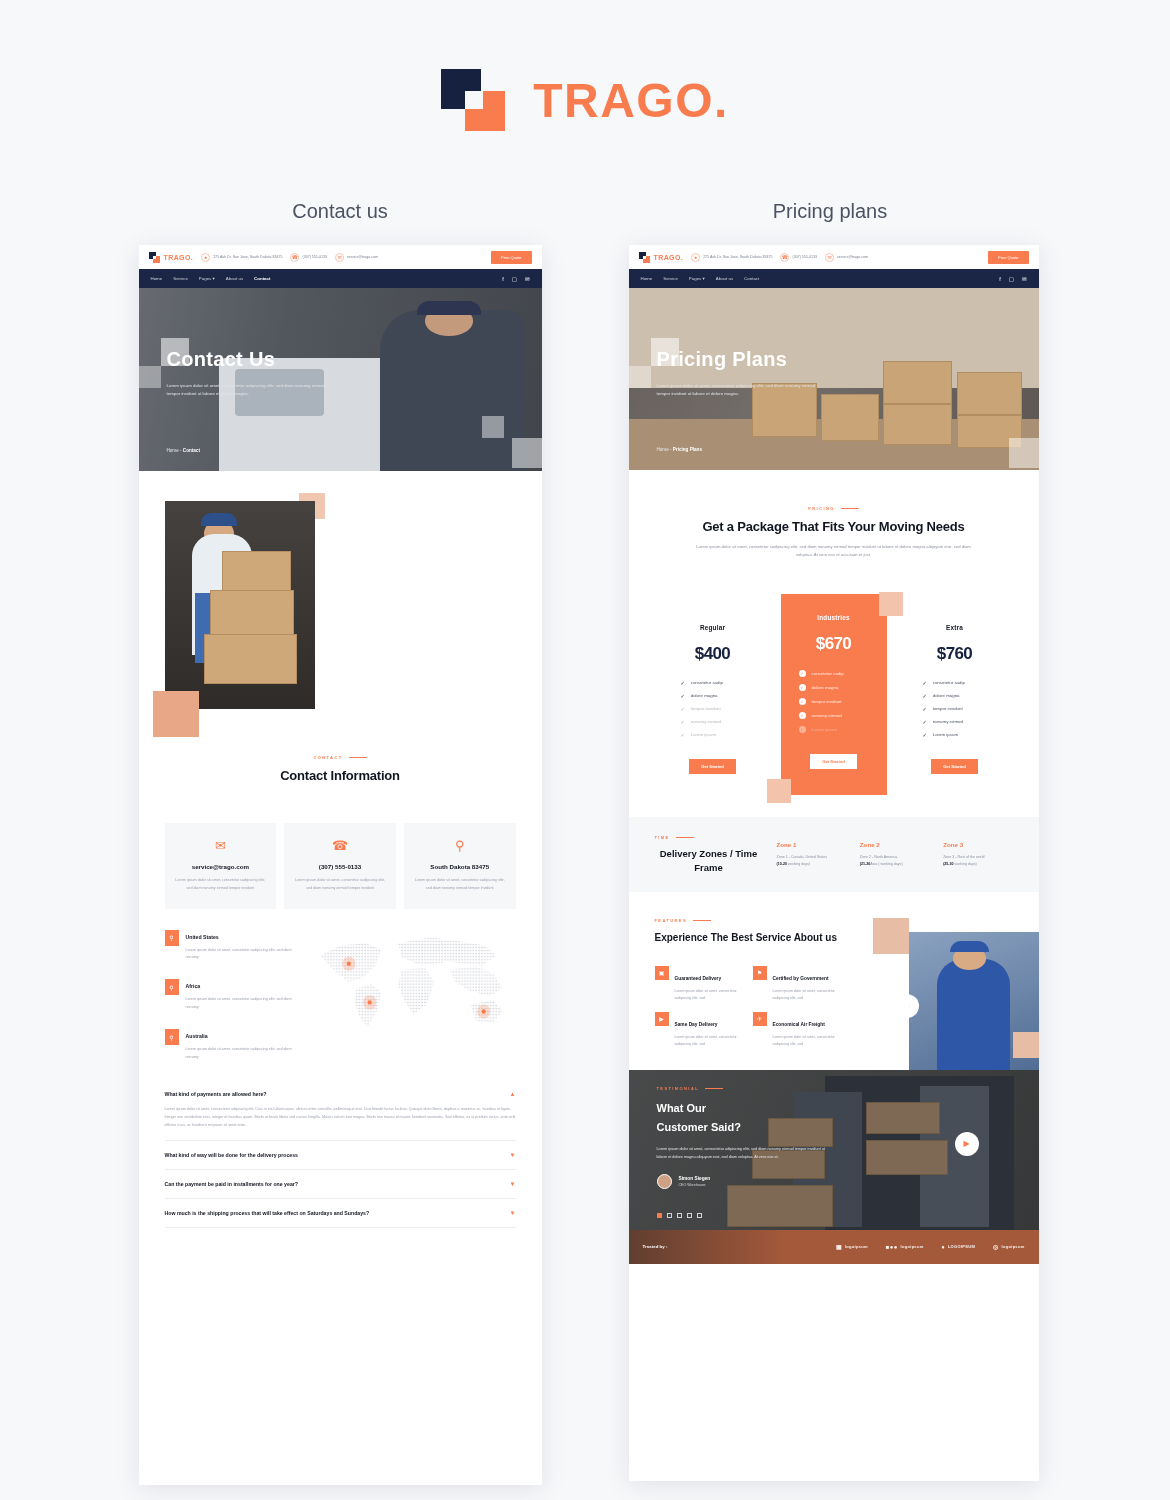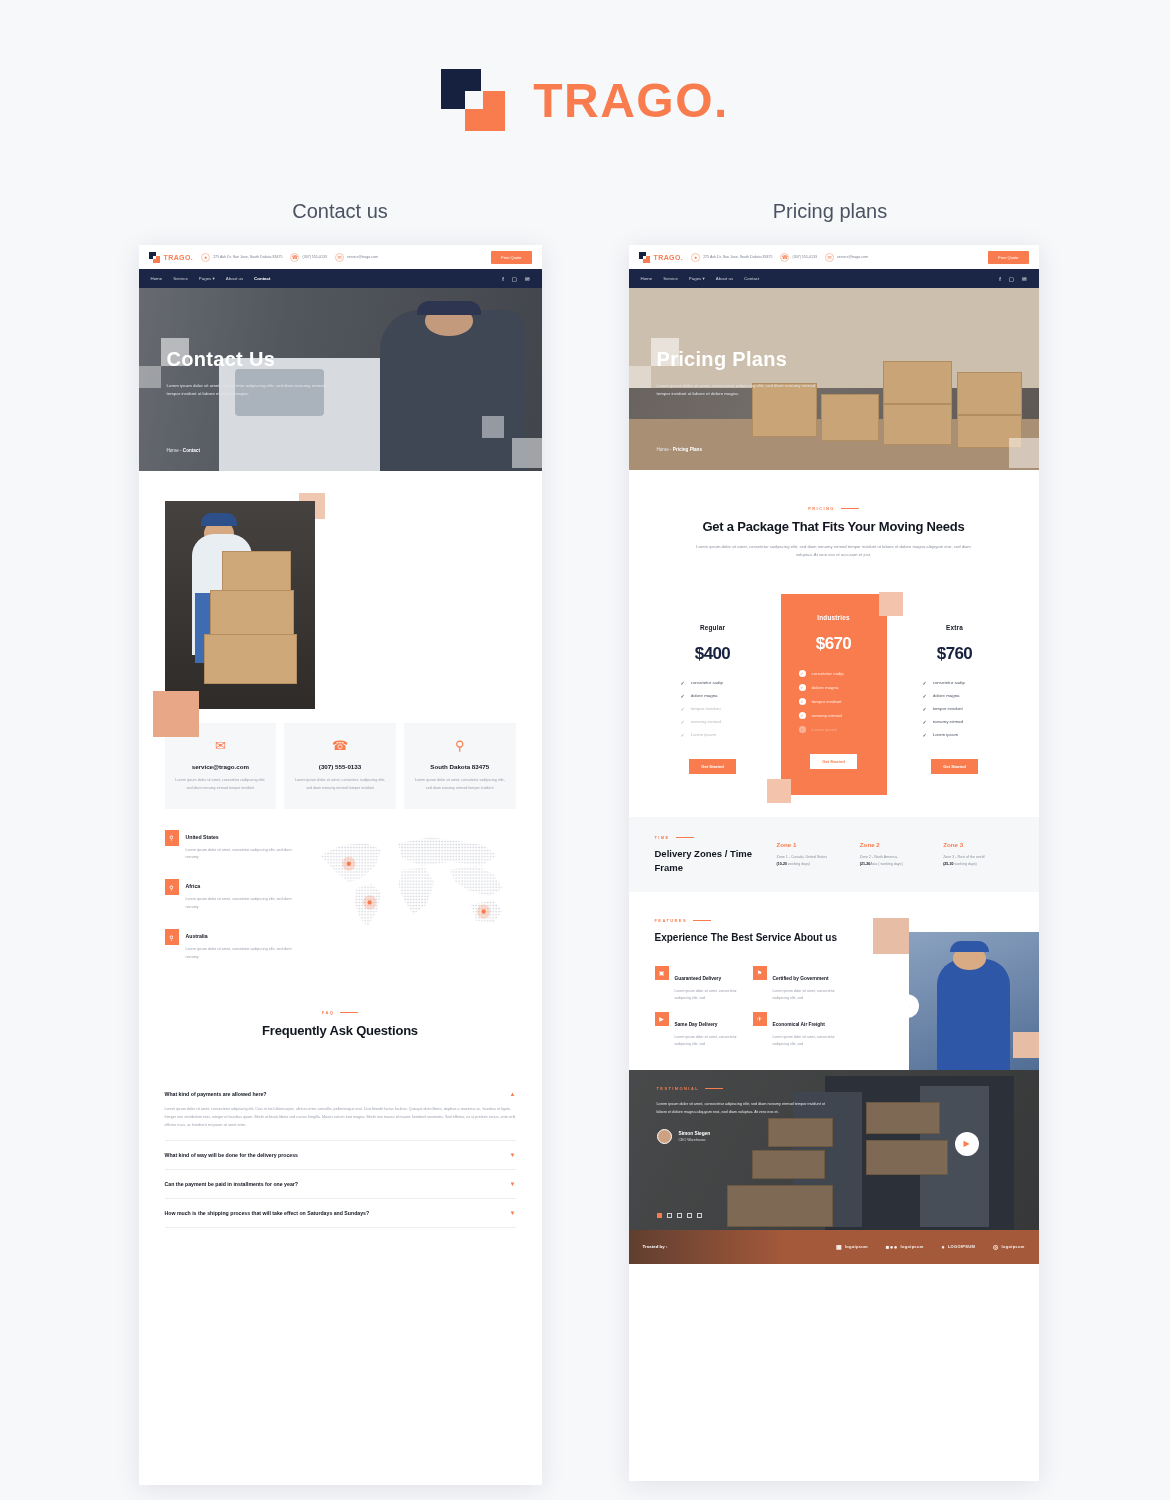--- a/index.html
+++ b/index.html
@@ -140,21 +140,21 @@
   .pcard.mid .pfeat li .ck { width:7px;height:7px;border-radius:50%;background:#fff;color:#f97c4e;font-size:4px;display:flex;align-items:center;justify-content:center; }
   .pfeat li.dim { opacity:.42; }
   .pbtn { margin-top:14px; background:#f97c4e; border:none; color:#fff; font-size:4.2px; font-weight:bold; padding:5px 12px; }
   .pcard.mid .pbtn { background:#fff; color:#f97c4e; }
   .pc-acc { position:absolute; background:rgba(255,255,255,.32); }
   .pc-acc.tr { right:-16px; top:-2px; width:24px; height:24px; background:#f3c4ab; }
   .pc-acc.bl { left:-14px; bottom:-8px; width:24px; height:24px; background:#f3c4ab; }
 
   
   .zones { background:#f6f7f9; padding:18px 26px; display:flex; align-items:center; gap:14px; }
-  .zones-left { width:108px; }
+  .zones-left { width:108px;text-align:center; }
   .zones-h { font-size:9.5px; font-weight:bold; color:#121620; line-height:1.45; margin-top:7px; }
   .zone { flex:1; }
   .zone-t { font-size:6.2px; font-weight:bold; color:#f97c4e; }
   .zone-p { font-size:3.6px; color:#8b919d; line-height:2.1; margin-top:6px; }
   .zone-p b { color:#121620; }
 
   
   .feat-wrap { display:flex; gap:12px; padding:26px 26px 22px; position:relative; }
   .feat-left { width:190px; }
   .feat-h { font-size:10px; font-weight:bold; color:#121620; line-height:1.45; margin-top:8px; }
@@ -286,20 +286,27 @@
             <span class="tp-person"></span>
               <span class="tp-ov"></span>
             <span class="tp-b" style="left:38%;top:24%;width:46%;height:20%"></span>
             <span class="tp-b" style="left:30%;top:43%;width:56%;height:22%"></span>
             <span class="tp-b" style="left:26%;top:64%;width:62%;height:24%"></span>
           </div>
           <span class="talk-accent-bot"></span>
         </div>
       </div>
 
+      <div class="sec">
+        <div class="eyebrow">
+          <span>CONTACT</span>
+            <span class="dash"></span>
+        </div>
+        <div class="sec-title">Contact Information</div>
+      </div>
       <div class="cards">
         <div class="card">
           <div class="card-ico">✉</div>
           <div class="card-h">service@trago.com</div>
           <div class="card-p">Lorem ipsum dolor sit amet, consetetur sadipscing elitr, sed diam nonumy eirmod tempor invidunt</div>
         </div>
         <div class="card">
           <div class="card-ico">☎</div>
           <div class="card-h">(307) 555-0133</div>
           <div class="card-p">Lorem ipsum dolor sit amet, consetetur sadipscing elitr, sed diam nonumy eirmod tempor invidunt</div>
@@ -345,27 +352,20 @@
             <circle cx="44" cy="38" r="7" fill="#f97c4e" opacity=".25"></circle>
               <circle cx="44" cy="38" r="2.2" fill="#f97c4e"></circle>
             <circle cx="66" cy="76" r="7" fill="#f97c4e" opacity=".25"></circle>
               <circle cx="66" cy="76" r="2.2" fill="#f97c4e"></circle>
             <circle cx="186" cy="85" r="7" fill="#f97c4e" opacity=".25"></circle>
               <circle cx="186" cy="85" r="2.2" fill="#f97c4e"></circle>
           </svg>
         </div>
       </div>
 
-      <div class="sec">
-        <div class="eyebrow">
-          <span>FAQ</span>
-            <span class="dash"></span>
-        </div>
-        <div class="sec-title">Frequently Ask Questions</div>
-      </div>
       <div class="faq-list">
         <div class="faq-item">
           <div class="faq-q">
             <span class="t">What kind of payments are allowed here?</span>
             <span class="c">▲</span>
           </div>
           <div class="faq-a">Lorem ipsum dolor sit amet, consectetur adipiscing elit. Cras in nisl ullamcorper, ultrices enim convallis, pellentesque erat. Duis blandit luctus facilisis. Quisque diam libero, dapibus a maximus ac, faucibus et ligula. Integer non vestibulum eros, integer at faucibus quam. Morbi vehicula libero sed cursus fringilla. Mauris rutrum erat magna. Morbi non massa id mauris hendrerit venenatis. Sed efficitur, ex ut pretium varius, ante velit efficitur risus, ac hendrerit mi ipsum sit amet enim.</div>
         </div>
         <div class="faq-item">
           <div class="faq-q">
@@ -625,20 +625,24 @@
           <span class="ts-bx" style="left:30%;top:50%;width:18%;height:18%"></span>
           <span class="ts-bx" style="left:58%;top:20%;width:18%;height:20%"></span>
           <span class="ts-bx" style="left:58%;top:44%;width:20%;height:22%"></span>
           <span class="ts-bx" style="left:24%;top:72%;width:26%;height:26%"></span>
         </div>
         <div class="ts-inner">
           <div class="eyebrow left-al">
             <span>TESTIMONIAL</span>
               <span class="dash"></span>
           </div>
+          <div class="ts-h">
+            <span>What Our</span><br>
+            <span>Customer Said?</span>
+          </div>
           <div class="ts-p">Lorem ipsum dolor sit amet, consectetur adipiscing elitr, sed diam nonumy eirmod tempor invidunt ut labore et dolore magna aliquyam erat, sed diam voluptua. At vero eos et.</div>
           <div class="ts-author">
             <span class="ts-ava"></span>
             <span>
               <div class="ts-name">Simon Siegen</div>
               <div class="ts-role">CEO Warehouse</div>
             </span>
           </div>
         </div>
         <span class="ts-play">▶</span>

